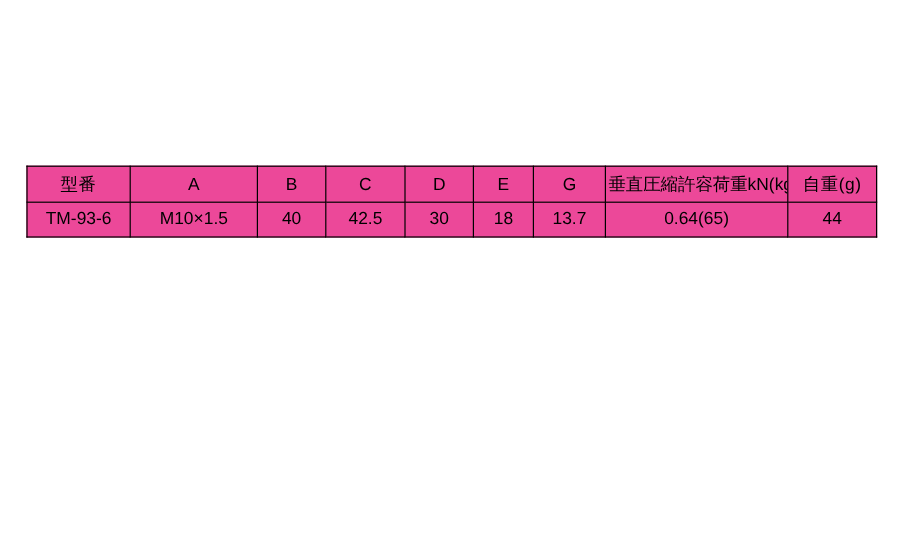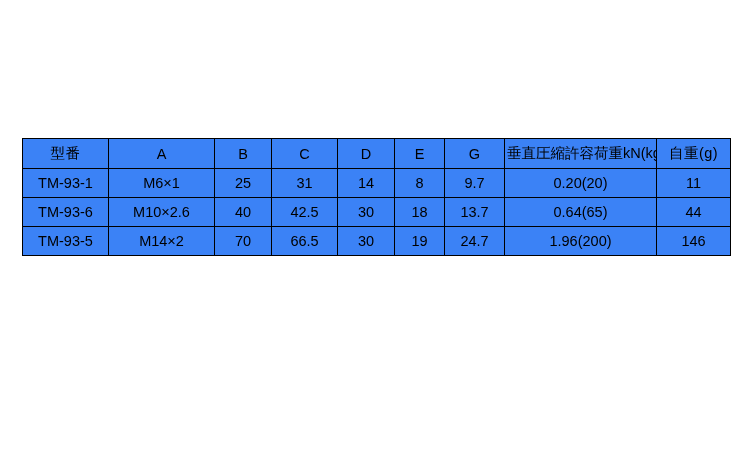--- a/index.html
+++ b/index.html
@@ -16,21 +16,21 @@
   #spec-wrap {
     position: absolute;
     left: 22px;
     top: 138px;
     width: 708px;
   }
   table.spec {
     border-collapse: collapse;
     width: 708px;
     table-layout: fixed;
-    background: #3b82f6;
+    background: #ec4899;
   }
   table.spec td, table.spec th {
     border: 1px solid #000000;
     font-weight: normal;
     font-size: 14.5px;
     color: #000000;
     text-align: center;
     vertical-align: middle;
     height: 28px;
     padding: 0 2px;
@@ -77,47 +77,25 @@
         <td>C</td>
         <td>D</td>
         <td>E</td>
         <td>G</td>
         <td class="hdr-load">垂直圧縮許容荷重kN(kgf)</td>
         <td class="hdr-jp">自重(g)</td>
       </tr>
     </thead>
     <tbody>
       <tr>
-        <td>TM-93-1</td>
-        <td>M6×1</td>
-        <td>25</td>
-        <td>31</td>
-        <td>14</td>
-        <td>8</td>
-        <td>9.7</td>
-        <td>0.20(20)</td>
-        <td>11</td>
-      </tr>
-      <tr>
         <td>TM-93-6</td>
-        <td>M10×2.6</td>
+        <td>M10×1.5</td>
         <td>40</td>
         <td>42.5</td>
         <td>30</td>
         <td>18</td>
         <td>13.7</td>
         <td>0.64(65)</td>
         <td>44</td>
       </tr>
-      <tr>
-        <td>TM-93-5</td>
-        <td>M14×2</td>
-        <td>70</td>
-        <td>66.5</td>
-        <td>30</td>
-        <td>19</td>
-        <td>24.7</td>
-        <td>1.96(200)</td>
-        <td>146</td>
-      </tr>
     </tbody>
   </table>
 </div>
 
 </body></html>

